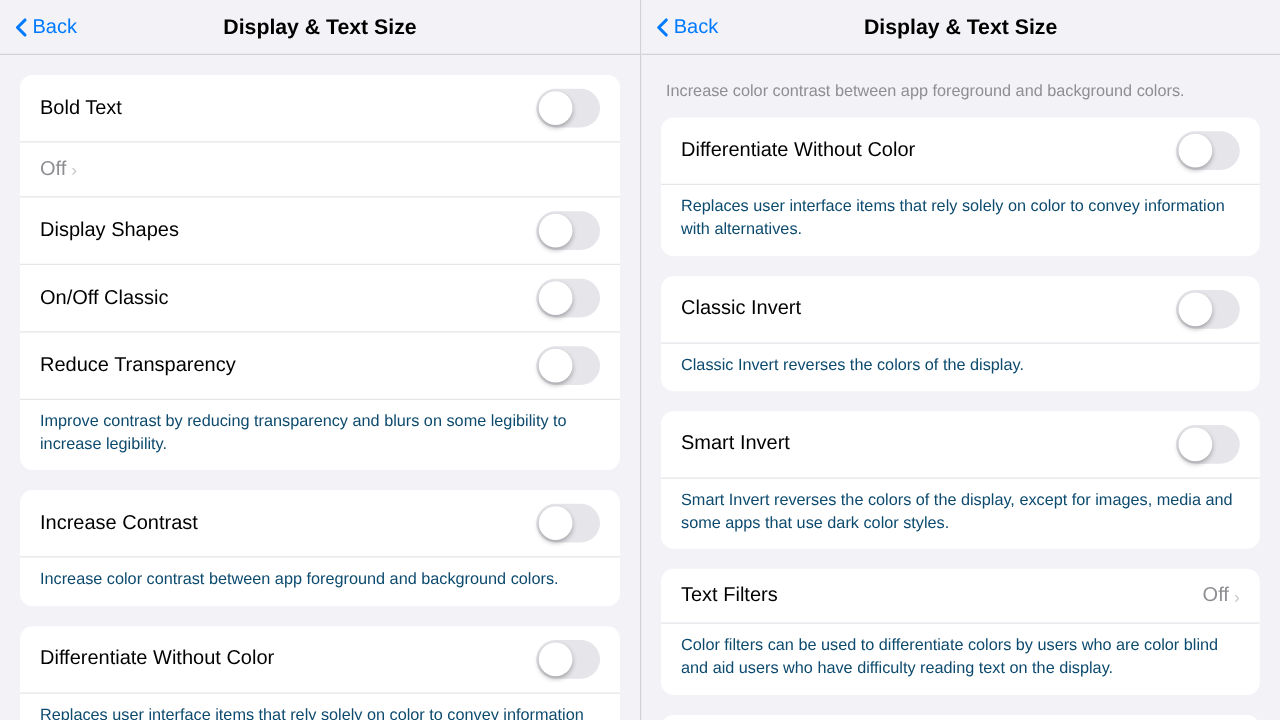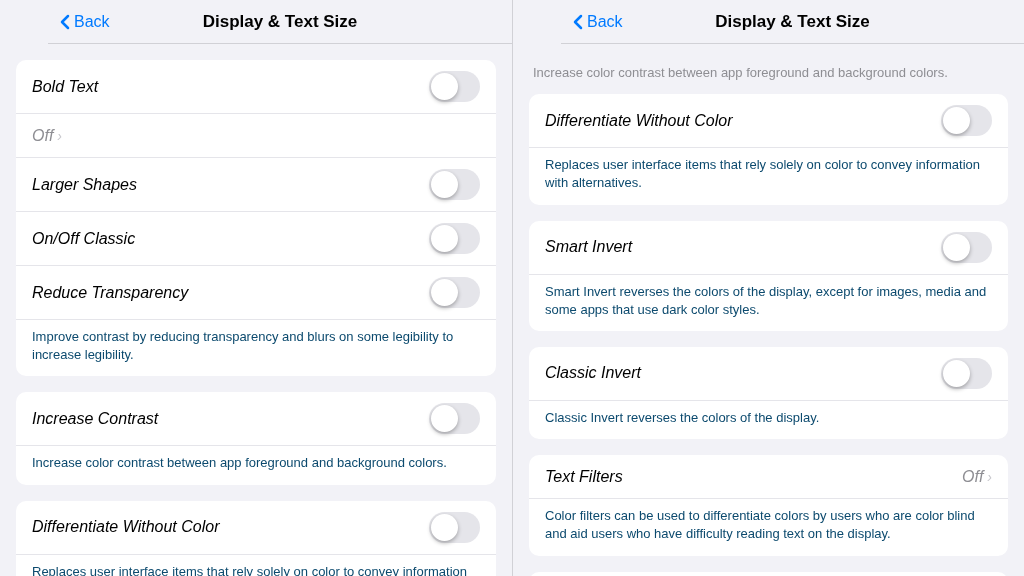--- a/index.html
+++ b/index.html
@@ -21,21 +21,20 @@
     }
     .nav-bar {
       display: flex;
       align-items: center;
       justify-content: center;
       padding: 10px 16px;
       background: #f2f2f7;
       position: relative;
       min-height: 44px;
       border-bottom: 1px solid #d1d1d6;
-      margin-left: 48px;
     }
     .nav-back {
       position: absolute;
       left: 12px;
       display: flex;
       align-items: center;
       color: #007aff;
       font-size: 16px;
       cursor: pointer;
     }
@@ -59,21 +58,20 @@
       border-radius: 10px;
       margin-bottom: 16px;
       overflow: hidden;
     }
     .setting-row {
       display: flex;
       align-items: center;
       padding: 11px 16px;
       border-bottom: 1px solid #e5e5ea;
       min-height: 44px;
-      font-style: italic;
     }
     .setting-row:last-child {
       border-bottom: none;
     }
     .setting-label {
       flex: 1;
       font-size: 16px;
       color: #000;
     }
     .setting-value {
@@ -133,21 +131,21 @@
         <span class="setting-label">Bold Text</span>
         <div class="toggle">
           <div class="toggle-thumb"></div>
         </div>
       </div>
       <div class="setting-row">
         <span class="setting-value">Off</span>
         <span class="chevron-icon">›</span>
       </div>
       <div class="setting-row">
-        <span class="setting-label">Larger Shapes</span>
+        <span class="setting-label">Display Shapes</span>
         <div class="toggle">
           <div class="toggle-thumb"></div>
         </div>
       </div>
       <div class="setting-row">
         <span class="setting-label">On/Off Classic</span>
         <div class="toggle">
           <div class="toggle-thumb"></div>
         </div>
       </div>
@@ -202,36 +200,36 @@
         <span class="setting-label">Differentiate Without Color</span>
         <div class="toggle">
           <div class="toggle-thumb"></div>
         </div>
       </div>
       <div class="desc-below">Replaces user interface items that rely solely on color to convey information with alternatives.</div>
     </div>
 
     <div class="section">
       <div class="setting-row">
+        <span class="setting-label">Classic Invert</span>
+        <div class="toggle">
+          <div class="toggle-thumb"></div>
+        </div>
+      </div>
+      <div class="desc-below">Classic Invert reverses the colors of the display.</div>
+    </div>
+
+    <div class="section">
+      <div class="setting-row">
         <span class="setting-label">Smart Invert</span>
         <div class="toggle">
           <div class="toggle-thumb"></div>
         </div>
       </div>
       <div class="desc-below">Smart Invert reverses the colors of the display, except for images, media and some apps that use dark color styles.</div>
-    </div>
-
-    <div class="section">
-      <div class="setting-row">
-        <span class="setting-label">Classic Invert</span>
-        <div class="toggle">
-          <div class="toggle-thumb"></div>
-        </div>
-      </div>
-      <div class="desc-below">Classic Invert reverses the colors of the display.</div>
     </div>
 
     <div class="section">
       <div class="setting-row">
         <span class="setting-label">Text Filters</span>
         <span class="setting-value">Off</span>
         <span class="chevron-icon">›</span>
       </div>
       <div class="desc-below">Color filters can be used to differentiate colors by users who are color blind and aid users who have difficulty reading text on the display.</div>
     </div>

